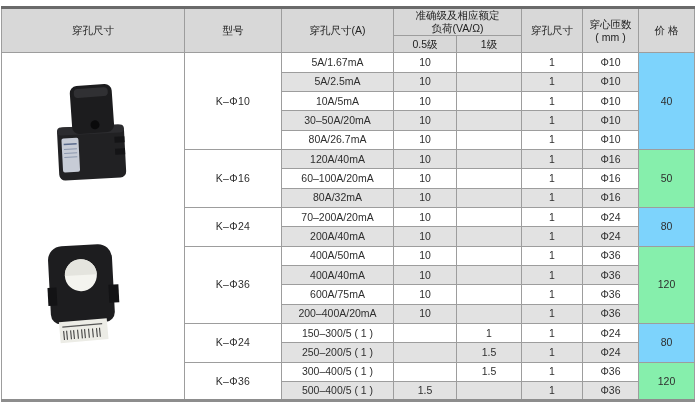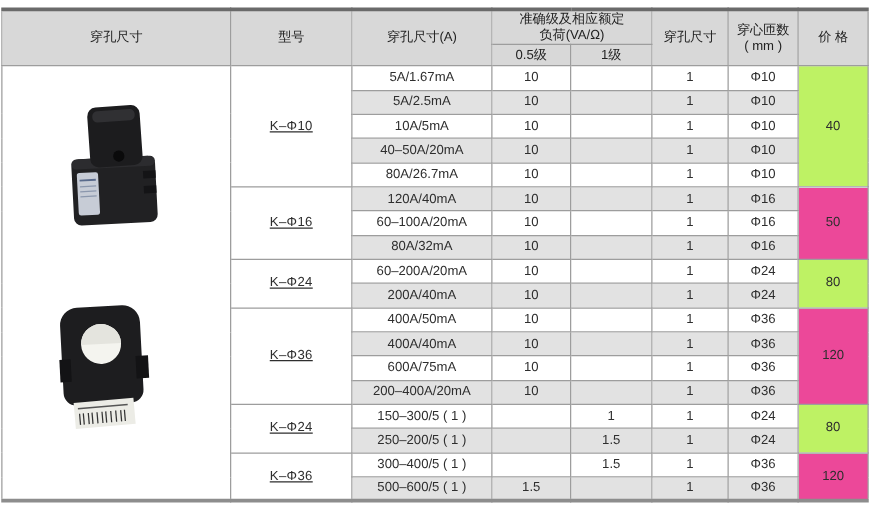--- a/index.html
+++ b/index.html
@@ -24,23 +24,23 @@
     font-size:10.5px;line-height:1.25;
     padding:0 2px;color:#2e2e2e;
     overflow:hidden;white-space:nowrap;
   }
   thead th{background:#d8d8d8;font-weight:normal;font-size:10.5px;color:#222;}
   tr.hrow1{height:26px;}
   tr.hrow2{height:17px;}
   tbody tr{height:19.35px;}
   tr.stripe{background:#e2e2e2;}
   td.appearance-cell{background:#ffffff;}
-  td.model-cell{background:#ffffff;font-size:10.5px;letter-spacing:.3px;text-decoration:underline;}
-  td.price-cell{background:#bef264;}
-  td.price-cell.shaded{background:#ec4899;}
+  td.model-cell{background:#ffffff;font-size:10.5px;letter-spacing:.3px;}
+  td.price-cell{background:#7dd3fc;}
+  td.price-cell.shaded{background:#86efac;}
 
   .photo{position:absolute;pointer-events:none;}
   .photo-1{left:53px;top:80px;}
   .photo-2{left:45px;top:240px;}
 </style>
 </head>
 <body>
 
 <div class="page">
 
@@ -95,21 +95,21 @@
           <td>Φ10</td>
         </tr>
         <tr>
           <td>10A/5mA</td>
           <td>10</td>
           <td></td>
           <td>1</td>
           <td>Φ10</td>
         </tr>
         <tr class="stripe">
-          <td>40–50A/20mA</td>
+          <td>30–50A/20mA</td>
           <td>10</td>
           <td></td>
           <td>1</td>
           <td>Φ10</td>
         </tr>
         <tr>
           <td>80A/26.7mA</td>
           <td>10</td>
           <td></td>
           <td>1</td>
@@ -133,21 +133,21 @@
         </tr>
         <tr class="stripe">
           <td>80A/32mA</td>
           <td>10</td>
           <td></td>
           <td>1</td>
           <td>Φ16</td>
         </tr>
         <tr>
           <td rowspan="2" class="model-cell">K–Φ24</td>
-          <td>60–200A/20mA</td>
+          <td>70–200A/20mA</td>
           <td>10</td>
           <td></td>
           <td>1</td>
           <td>Φ24</td>
           <td rowspan="2" class="price-cell">80</td>
         </tr>
         <tr class="stripe">
           <td>200A/40mA</td>
           <td>10</td>
           <td></td>
@@ -203,21 +203,21 @@
         <tr>
           <td rowspan="2" class="model-cell">K–Φ36</td>
           <td>300–400/5 ( 1 )</td>
           <td></td>
           <td>1.5</td>
           <td>1</td>
           <td>Φ36</td>
           <td rowspan="2" class="price-cell shaded">120</td>
         </tr>
         <tr class="stripe">
-          <td>500–600/5 ( 1 )</td>
+          <td>500–400/5 ( 1 )</td>
           <td>1.5</td>
           <td></td>
           <td>1</td>
           <td>Φ36</td>
         </tr>
       </tbody>
   </table>
 
   <svg class="photo photo-1" width="78" height="106" viewBox="0 0 78 106">
     <g transform="rotate(-3 39 70)">

